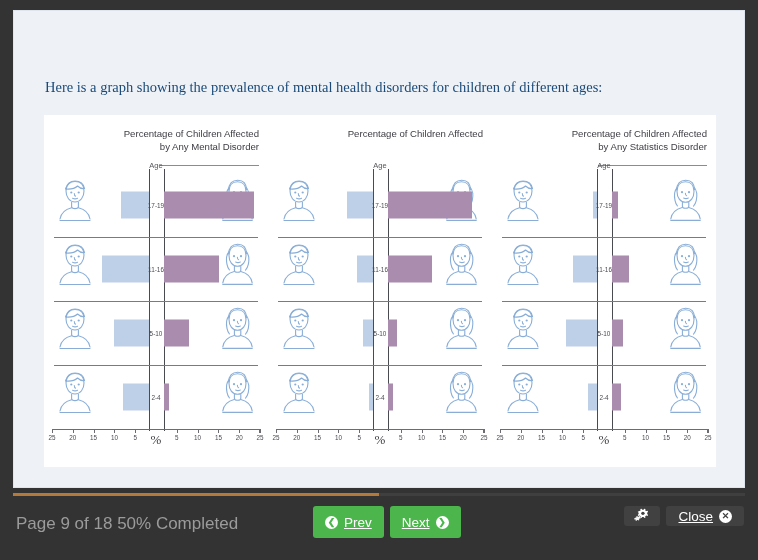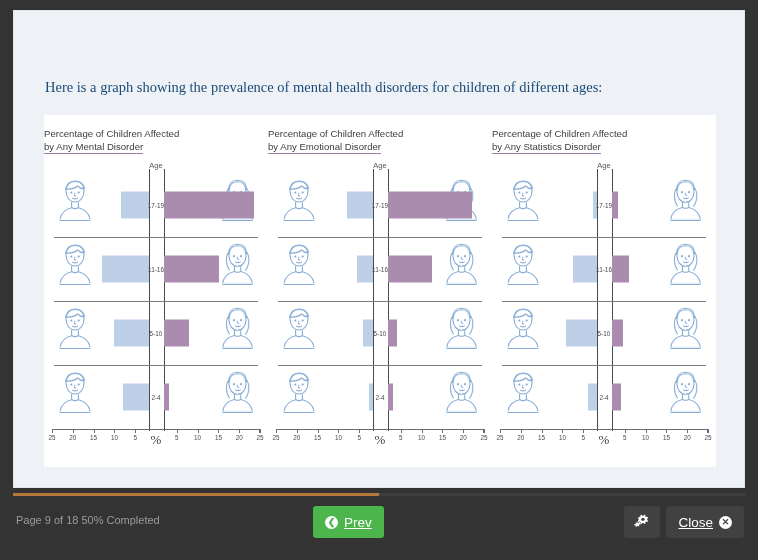--- a/index.html
+++ b/index.html
@@ -33,25 +33,25 @@
   
   .figure-card {
     position: absolute; left: 30px; top: 104px;
     width: 672px; height: 352px;
     background: #ffffff;
   }
   .charts-row { position: absolute; inset: 0; display: flex; }
   .chart { position: relative; flex: 1 1 0; height: 100%; }
 
   .chart-title {
-    position: absolute; left: 0; right: 16px; top: 12px;
-    text-align: left; font-size: 9.6px; line-height: 13px;
+    position: absolute; left: 0; right: 9px; top: 12px;
+    text-align: right; font-size: 9.6px; line-height: 13px;
     color: #3d3d44;
   }
-  .chart-title .t-line2 { display: inline-block; border-bottom: 1.4px solid #9a7fae; padding-bottom: 0; }
+  .chart-title .t-line2 { display: inline-block; border-bottom: 1.4px solid #9a7fae; padding-bottom: 12px; }
 
   .plot { position: absolute; left: 8px; right: 8px; top: 58px; bottom: 38px; }
 
   .age-label {
     position: absolute; top: -12px; left: 50%; transform: translateX(-50%);
     font-size: 7.5px; color: #55555c; white-space: nowrap;
   }
   .gutter-line { position: absolute; top: -4px; bottom: -2px; width: 1px; background: #4a4a52; }
   .gutter-line.left  { left: calc(50% - 7.5px); }
   .gutter-line.right { left: calc(50% + 7.5px); }
@@ -98,40 +98,40 @@
   .progress-track {
     position: absolute; left: 13px; top: 493px;
     width: 732px; height: 3px; background: #3f3f3f;
   }
   .progress-fill { height: 100%; background: #b5793a; }
 
   
   .toolbar { position: absolute; left: 0; top: 500px; width: 758px; height: 60px; }
   .page-status {
     position: absolute; left: 16px; top: 14px;
-    font-size: 11px; color: #9b9b9b;
+    font-size: 17px; color: #9b9b9b;
   }
   .nav-btns { position: absolute; left: 313px; top: 6px; display: flex; gap: 6px; }
   .btn-green {
     background: #4cb64c; color: #ffffff; border: none;
     height: 32px; padding: 0 12px; border-radius: 3px;
     font-size: 13.5px; font-family: "Liberation Sans", sans-serif;
     display: flex; align-items: center; gap: 6px; cursor: pointer;
   }
   .btn-green .lbl { text-decoration: underline; }
   .circ-ico {
     width: 13px; height: 13px; border-radius: 50%;
     background: #ffffff; color: #4cb64c;
     font-size: 9px; line-height: 13px; text-align: center; font-weight: bold;
     display: inline-block;
   }
   .right-btns { position: absolute; right: 14px; top: 6px; display: flex; gap: 6px; }
   .btn-dark {
     background: #414141; color: #ffffff; border: none;
-    height: 32px; border-radius: 3px; cursor: pointer;
+    height: 20px; border-radius: 3px; cursor: pointer;
     display: flex; align-items: center; justify-content: center; gap: 6px;
     font-size: 13.5px; font-family: "Liberation Sans", sans-serif;
   }
   .btn-dark.icon-only { width: 36px; }
   .btn-dark.close { padding: 0 12px; }
   .btn-dark.close .lbl { text-decoration: underline; }
   .x-ico {
     width: 13px; height: 13px; border-radius: 50%;
     background: #ffffff; color: #414141;
     font-size: 9px; line-height: 13px; text-align: center; font-weight: bold;
@@ -296,21 +296,20 @@
               <div class="tick" style="left: 90%;"></div>
               <div class="tick-lab" style="left: 90%;">20</div>
               <div class="tick" style="left: 100%;"></div>
               <div class="tick-lab" style="left: 100%;">25</div>
               <div class="pct-lab">%</div>
             </div>
           </div>
           <div class="chart">
             <div class="chart-title">
               <div>Percentage of Children Affected</div>
-              <div><span class="t-line2">by Any Emotional Disorder</span></div>
             </div>
             <div class="plot">
               <div class="age-label">Age</div>
               <div class="gutter-line left"></div>
               <div class="gutter-line right"></div>
               <div class="rows">
                 <div class="row">
                   <span class="figure-person boy"><svg width="44" height="52" viewBox="0 0 44 52" fill="none" stroke="#7fa7d4" stroke-width="1.1" stroke-linecap="round" stroke-linejoin="round">
 <path d="M13 14c0-6 3.5-9.5 9-9.5s9 3.5 9 9.5c0 6-3.5 11-9 11s-9-5-9-11z"></path>
 <path d="M12.5 12c1.5-5 5-8 9.5-8s8.5 2.5 9.5 7.5c-3 .5-5.5-1-7-2.5-2 2-6.5 3.5-12 3z"></path>
@@ -615,20 +614,24 @@
   </div>
 
   <div class="toolbar">
     <div class="page-status">Page 9 of 18   50% Completed</div>
 
     <div class="nav-btns">
       <button class="btn-green">
         <span class="circ-ico">❮</span>
         <span class="lbl">Prev</span>
       </button>
+      <button class="btn-green">
+        <span class="lbl">Next</span>
+        <span class="circ-ico">❯</span>
+      </button>
     </div>
 
     <div class="right-btns">
       <button class="btn-dark icon-only">
         <span>
           <svg width="17" height="15" viewBox="0 0 17 15" fill="#ffffff">
             <path d="M5.4 4.1 6.6 3.4 6.3 2.1 7.5 1.7 8.3 2.8 9.6 2.8 10.3 1.7 11.5 2.1 11.2 3.4 12.3 4.1 13.5 3.7 14.1 4.8 13.2 5.7 13.2 7 14.1 7.9 13.5 9 12.3 8.6 11.2 9.3 11.5 10.6 10.3 11 9.6 9.9 8.3 9.9 7.5 11 6.3 10.6 6.6 9.3 5.4 8.6 4.3 9 3.7 7.9 4.6 7 4.6 5.7 3.7 4.8Z"></path>
             <circle cx="8.9" cy="6.35" r="1.7" fill="#414141"></circle>
             <path d="M1.6 10.6 2.5 10.2 2.3 9.3 3.2 9 3.8 9.7 4.7 9.7 5.3 9 6.2 9.3 6 10.2 6.9 10.6 6.5 11.5 5.6 11.4 5 12.1 5.3 12.9 4.5 13.5 3.8 12.9 2.9 13.1 2.5 14 1.6 13.7 1.7 12.8 1 12.2 0.1 12.4 0 11.4 0.9 11.2Z" opacity="0.95"></path>
           </svg>

